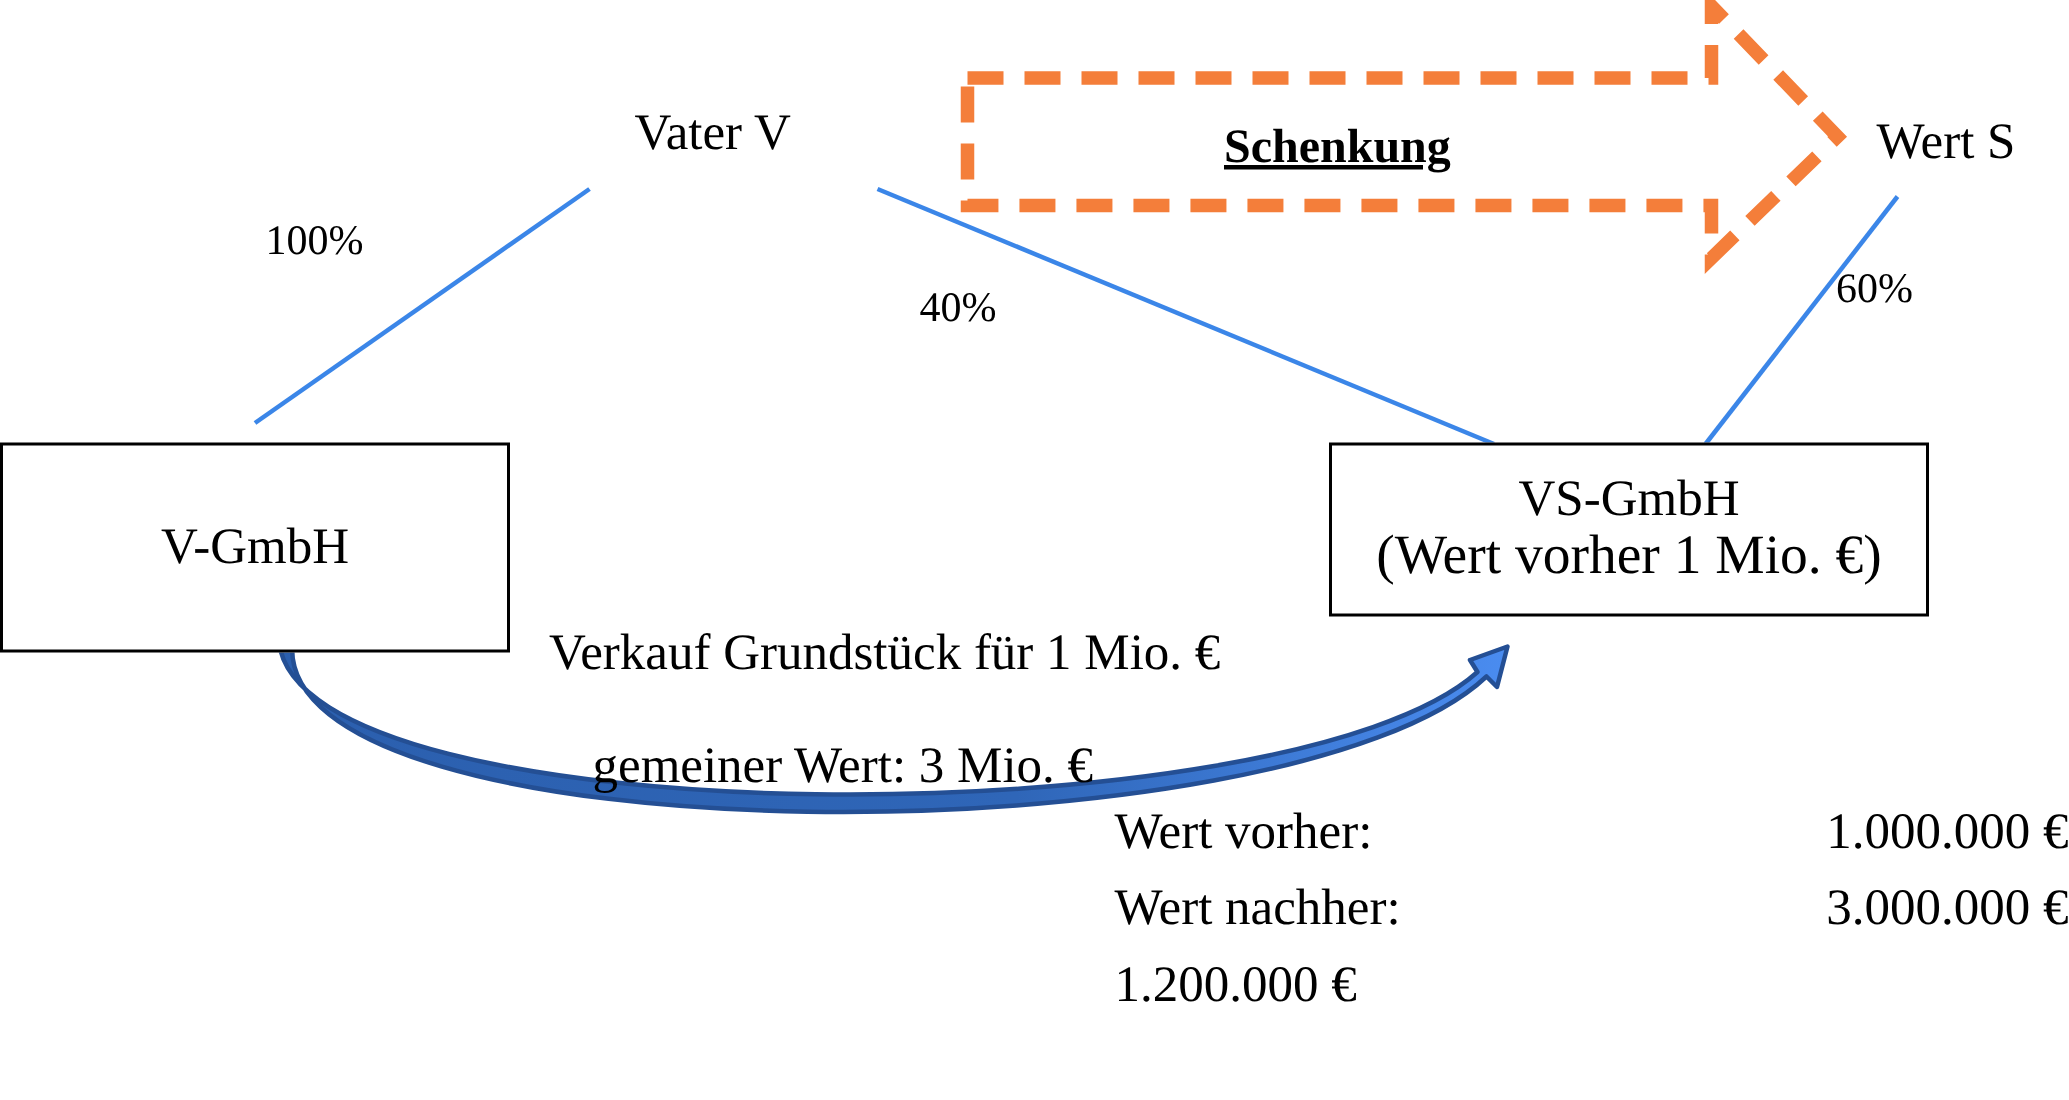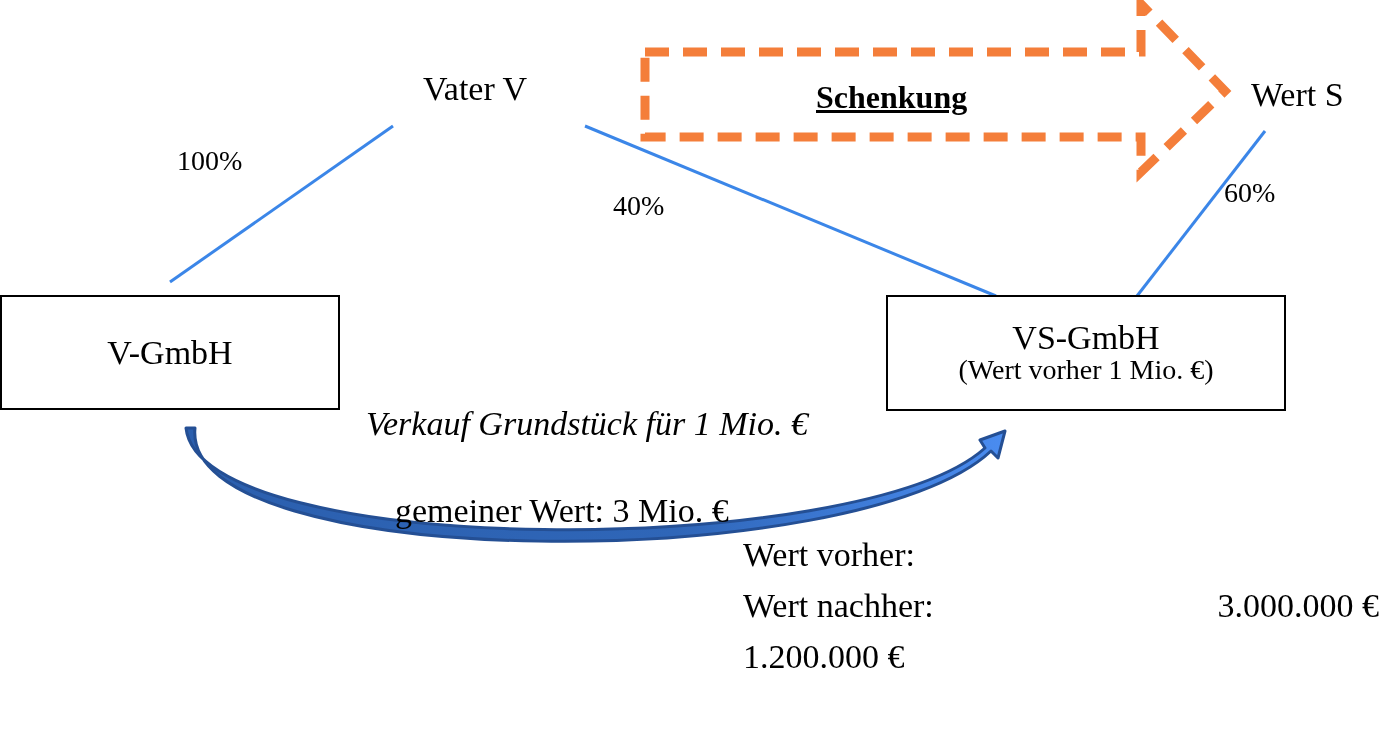--- a/index.html
+++ b/index.html
@@ -5,21 +5,21 @@
     html, body { margin: 0; padding: 0; background: #ffffff; }
     body { width: 1379px; height: 733px; position: relative; overflow: hidden;
            font-family: "Liberation Serif", "DejaVu Serif", serif; color: #000; }
     svg.diagram { position: absolute; left: 0; top: 0; }
     .txt { position: absolute; white-space: nowrap; line-height: 1; }
     .node-label { font-size: 34px; }
     .pct { font-size: 28px; }
     .box { position: absolute; border: 2px solid #000; background: #fff; box-sizing: border-box;
            display: flex; flex-direction: column; align-items: center; justify-content: center; }
     .box .title { font-size: 34px; line-height: 1.05; }
-    .box .sub { font-size: 28px; line-height: 1.1; }
+    .box .sub { font-size: 37px; line-height: 1.1; }
     .schenkung { font-size: 32px; font-weight: bold; text-decoration: underline; }
     .sale { font-size: 34px; line-height: 1.2; }
     .calc { position: absolute; left: 743px; top: 536px; width: 636px; }
     .calc-row { display: flex; justify-content: space-between; font-size: 34px; height: 51px; }
     .calc-row .val { text-align: right; }
   </style>
 </head>
 <body>
 
 <svg class="diagram" width="1379" height="733" viewBox="0 0 1379 733">
@@ -42,35 +42,36 @@
 
 <div class="txt node-label" style="left:423px; top:72px;">Vater V</div>
 <div class="txt node-label" style="left:1251px; top:78px;">Wert S</div>
 
 <div class="txt pct" style="left:177px; top:147px;">100%</div>
 <div class="txt pct" style="left:613px; top:192px;">40%</div>
 <div class="txt pct" style="left:1224px; top:179px;">60%</div>
 
 <div class="txt schenkung" style="left:816px; top:81px;">Schenkung</div>
 
-<div class="box" style="left:0px; top:295px; width:340px; height:115px;align-items:center;">
+<div class="box" style="left:0px; top:295px; width:340px; height:140px;align-items:center;">
   <span class="title">V-GmbH</span>
 </div>
 
 <div class="box" style="left:886px; top:295px; width:400px; height:116px;">
   <span class="title">VS-GmbH</span>
   <span class="sub">(Wert vorher 1 Mio. €)</span>
 </div>
 
-<div class="txt sale" style="left:366px; top:404px;font-style:italic;">Verkauf Grundstück für 1 Mio. €</div>
+<div class="txt sale" style="left:366px; top:416px;">Verkauf Grundstück für 1 Mio. €</div>
 <div class="txt sale" style="left:395px; top:451px;margin-top:40px;">gemeiner Wert: 3 Mio. €</div>
 
 <div class="calc">
   <div class="calc-row">
     <span>Wert vorher:</span>
+    <span class="val">1.000.000 €</span>
   </div>
   <div class="calc-row">
     <span>Wert nachher:</span>
     <span class="val">3.000.000 €</span>
   </div>
   <div class="calc-row">
     <span class="val">1.200.000 €</span>
   </div>
 </div>
 

